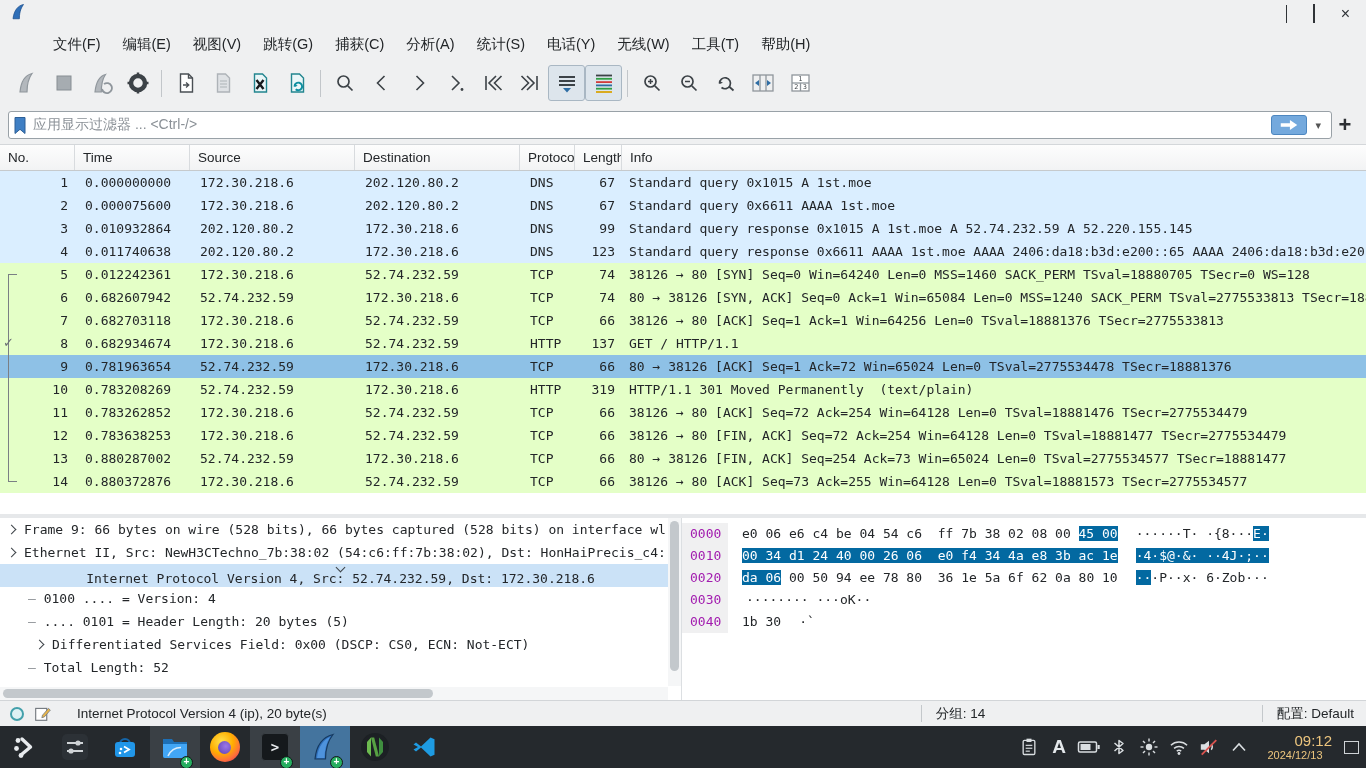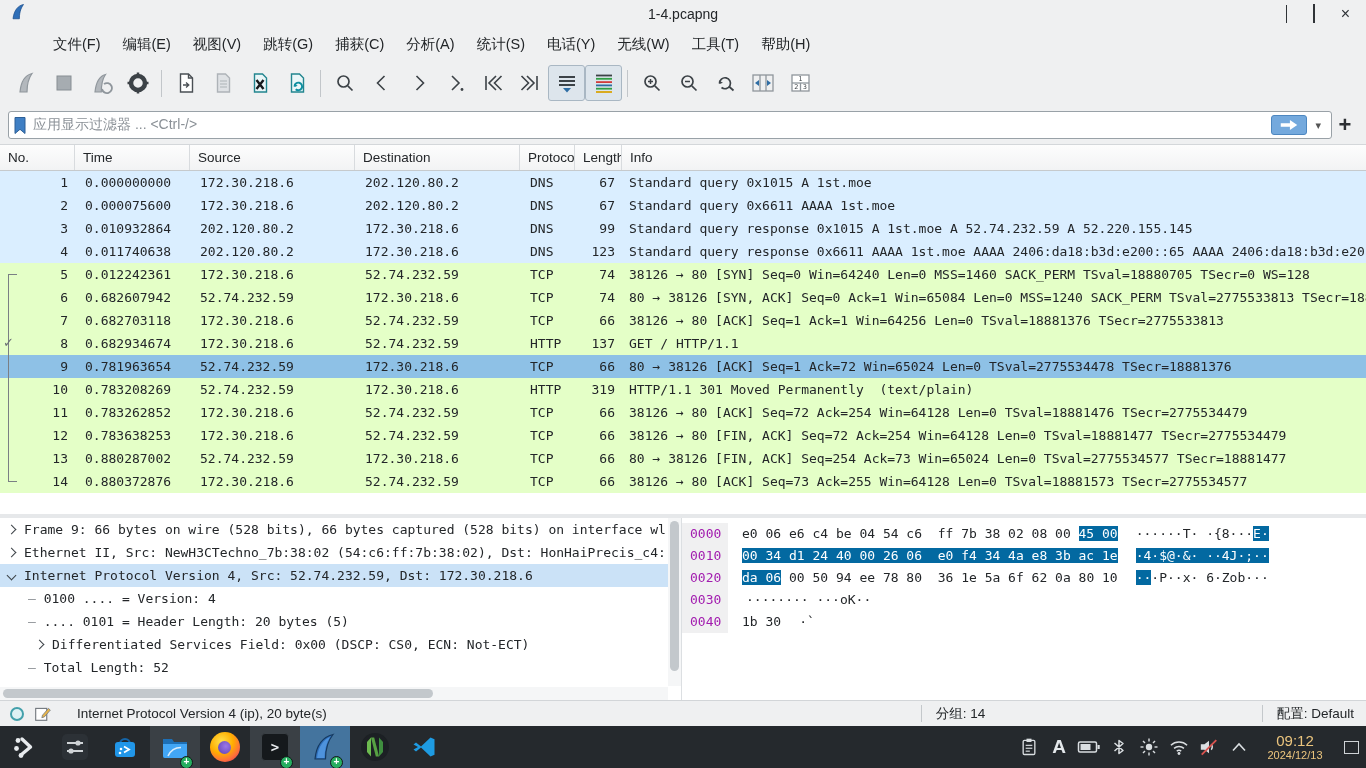--- a/index.html
+++ b/index.html
@@ -87,34 +87,33 @@
   .tk-slot.open { background:#3a4045; }
   .tk-slot.active { background:#44749e; }
   .badge { position:absolute; bottom:-1px; right:7px; width:13px; height:13px; border-radius:50%; background:#27ae60; border:1.5px solid #14141a; color:#fff; font-size:10px; line-height:10px; text-align:center; font-weight:bold; }
   .firefox-ball { width:30px; height:30px; border-radius:50%; background:radial-gradient(circle at 38% 32%, #ffe14d 0%, #ffae00 42%, #ff7139 68%, #e3335b 92%); position:relative; }
   .firefox-ball::after { content:""; position:absolute; left:8px; top:9px; width:13px; height:13px; border-radius:50%; background:radial-gradient(circle at 60% 40%, #9a77e8, #5d3fb0); }
   .konsole-box { width:28px; height:28px; border-radius:4px; background:#15191c; border:1px solid #3a4045; color:#e8ebee; font-family:"DejaVu Sans Mono",monospace; font-size:14px; font-weight:bold; display:flex; align-items:center; justify-content:center; }
   .tray { margin-left:auto; display:flex; align-items:center; }
   .tray-slot { width:30px; height:42px; display:flex; align-items:center; justify-content:center; }
   .tray-a { color:#e4e8eb; font-size:19px; font-weight:bold; }
   .clock { width:74px; text-align:center; color:#ecc57e; line-height:1.15; margin:0 4px; }
-  .clock-time { font-size:15px; }
+  .clock-time { font-size:15px;text-align:right; }
   .clock-date { font-size:11px; }
   .show-desktop { width:15px; height:13px; border:1.5px solid #cfd3d6; }
 </style>
 </head>
 <body>
 
 <div class="titlebar">
   <span class="app-logo">
     <svg width="18" height="18" viewBox="0 0 24 24">
         <path d="M4 21 C5.5 9 11 3.5 18 2 C13.5 8 12.5 15 12.5 21 Z" fill="#2f6fb8" stroke="#1d4f8c" stroke-width="1"></path>
       </svg>
   </span>
-  <span class="title-text">1-4.pcapng</span>
   <span class="win-controls">
     <span><span class="chev-down-ctl"></span></span>
     <span><span class="diamond-ctl"></span></span>
     <span class="close-ctl">×</span>
   </span>
 </div>
 
 <div class="menubar" id="menubar">
     <span class="menu-item">文件(F)</span>
     <span class="menu-item">编辑(E)</span>
@@ -327,21 +326,21 @@
     <div class="bracket" style="left: 8px; top: 310px; width: 9px; height: 1px;"></div>
     <div class="mark-check" style="left: 3px; top: 164px;">✓</div>
   </div>
 <div class="splitter"></div>
 
 <div class="bottom">
   <div class="detailpane">
     <div id="detailrows">
         <div class="drow" style="padding-left: 0px;"><span class="dchev col"></span><span>Frame 9: 66 bytes on wire (528 bits), 66 bytes captured (528 bits) on interface wl</span></div>
         <div class="drow" style="padding-left: 0px;"><span class="dchev col"></span><span>Ethernet II, Src: NewH3CTechno_7b:38:02 (54:c6:ff:7b:38:02), Dst: HonHaiPrecis_c4:</span></div>
-        <div class="drow sel" style="padding-left: 0px;"><span class="dchev exp"></span><span>Internet Protocol Version 4, Src: 52.74.232.59, Dst: 172.30.218.6</span></div>
+        <div class="drow sel" style="padding-left: 0px; flex-direction: column;"><span class="dchev exp"></span><span>Internet Protocol Version 4, Src: 52.74.232.59, Dst: 172.30.218.6</span></div>
         <div class="drow" style="padding-left: 28px;"><span class="ddash">— </span><span>0100 .... = Version: 4</span></div>
         <div class="drow" style="padding-left: 28px;"><span class="ddash">— </span><span>.... 0101 = Header Length: 20 bytes (5)</span></div>
         <div class="drow" style="padding-left: 28px;"><span class="dchev col"></span><span>Differentiated Services Field: 0x00 (DSCP: CS0, ECN: Not-ECT)</span></div>
         <div class="drow" style="padding-left: 28px;"><span class="ddash">— </span><span>Total Length: 52</span></div>
       </div>
     <div class="vscroll">
         <div class="thumb"></div>
       </div>
     <div class="hscroll">
         <div class="thumb"></div>

